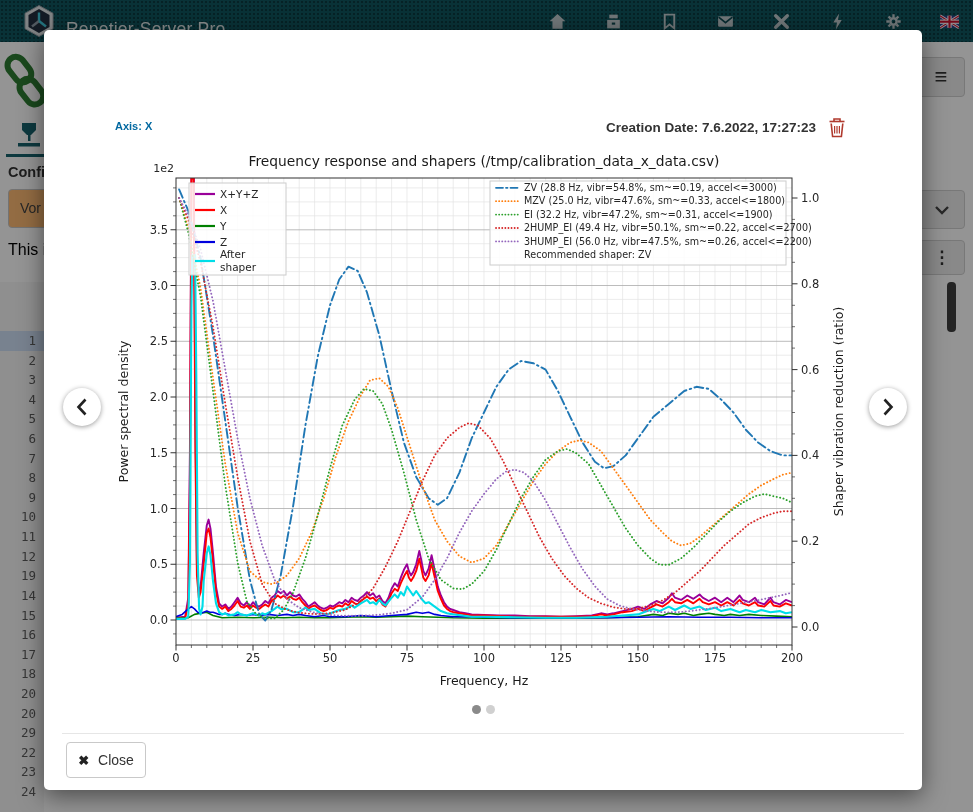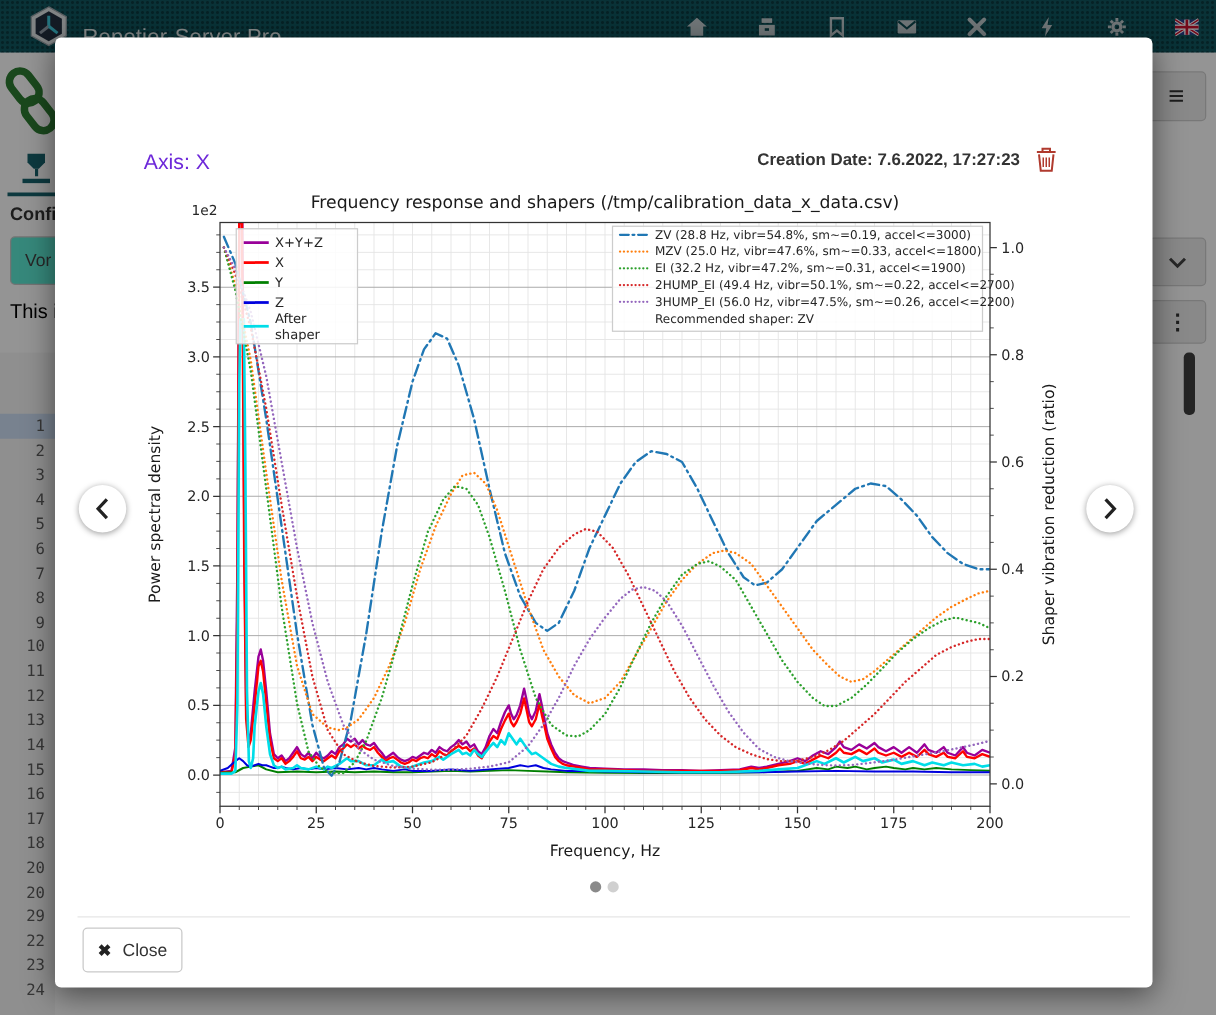--- a/index.html
+++ b/index.html
@@ -14,21 +14,21 @@
   .tb-icons{position:absolute;right:14px;top:0;height:42px;display:flex;align-items:center;gap:37px;}
   .tb-icon{width:19px;height:19px;display:inline-block;}
   .tb-icon svg{width:19px;height:19px;}
   
   .pagebg{position:absolute;left:0;top:42px;width:973px;height:770px;background:#fff;}
   .chain-icon{position:absolute;left:3px;top:10px;}
   .printer-tab{position:absolute;left:14px;top:78px;width:30px;height:30px;}
   .tab-underline{position:absolute;left:6px;top:112px;width:38px;height:3px;background:#17626d;}
   .config-label{position:absolute;left:8px;top:122px;width:36px;font-size:14.5px;font-weight:bold;
                 color:#333;white-space:nowrap;overflow:hidden;}
-  .printer-select{position:absolute;left:8px;top:147px;width:37px;height:37px;background:#5eead4;
+  .printer-select{position:absolute;left:8px;top:147px;width:37px;height:37px;background:#fdba74;
                   border:1px solid #c7c7c7;border-radius:4px;font-size:14px;color:#444;
                   line-height:37px;padding-left:11px;white-space:nowrap;overflow:hidden;}
   .info-text{position:absolute;left:8px;top:199px;width:36px;font-size:16px;color:#000000;
              white-space:nowrap;overflow:hidden;}
   .gutter{position:absolute;left:0;top:240px;width:44px;height:530px;background:#f7f7f7;}
   .gutter .row{height:19.62px;line-height:19.62px;text-align:right;padding-right:8px;
                font-family:"DejaVu Sans Mono",monospace;font-size:12.5px;color:#5d5d5d;}
   .gutter .row.hl{background:#cfe1f7;}
   
   .bgbtn{position:absolute;background:#ededed;border:1px solid #cfcfcf;border-radius:4px;
@@ -39,21 +39,21 @@
   .scroll-thumb{position:absolute;left:947px;top:240px;width:9px;height:50px;background:#3f3f3f;
                 border-radius:4px;}
   
   .overlay{position:absolute;left:0;top:0;width:973px;height:812px;background:rgba(0,0,0,.42);z-index:5;}
   
   .modal{position:absolute;left:44px;top:30px;width:878px;height:760px;background:#fff;
          border-radius:5px;box-shadow:0 6px 24px rgba(0,0,0,.5);z-index:10;}
   .m-header{position:absolute;left:0;top:0;width:100%;height:66px;border-bottom:1px solid #e6e6e6;}
   .m-title{position:absolute;left:24px;top:12px;font-size:20px;font-weight:500;color:#333;}
   .m-sub{position:absolute;left:24px;top:42px;font-size:13px;color:#8a8a8a;}
-  .axis-label{position:absolute;left:71px;top:90px;font-size:17px;font-weight:normal;color:#6d28d9;}
+  .axis-label{position:absolute;left:71px;top:90px;font-size:11px;font-weight:bold;color:#0369a1;}
   .creation{position:absolute;right:106px;top:90px;font-size:13.5px;font-weight:bold;color:#333;}
   .trash{position:absolute;right:76px;top:87px;width:18px;height:21px;cursor:pointer;}
   .chart-wrap{position:absolute;left:71px;top:120px;width:737px;height:547px;}
   .nav-circle{position:absolute;width:38px;height:38px;border-radius:50%;background:#fff;
               box-shadow:0 1px 5px rgba(0,0,0,.4);display:flex;align-items:center;justify-content:center;
               cursor:pointer;}
   .nav-left{left:19px;top:358px;}
   .nav-right{left:825px;top:358px;}
   .dots{position:absolute;left:0;top:675px;width:100%;display:flex;justify-content:center;gap:5px;}
   .dot{width:9px;height:9px;border-radius:50%;}
@@ -142,21 +142,21 @@
         <div class="row">3</div>
         <div class="row">4</div>
         <div class="row">5</div>
         <div class="row">6</div>
         <div class="row">7</div>
         <div class="row">8</div>
         <div class="row">9</div>
         <div class="row">10</div>
         <div class="row">11</div>
         <div class="row">12</div>
-        <div class="row">13</div>
+        <div class="row">19</div>
         <div class="row">14</div>
         <div class="row">15</div>
         <div class="row">16</div>
         <div class="row">17</div>
         <div class="row">18</div>
         <div class="row">20</div>
         <div class="row">20</div>
         <div class="row">29</div>
         <div class="row">22</div>
         <div class="row">23</div>

